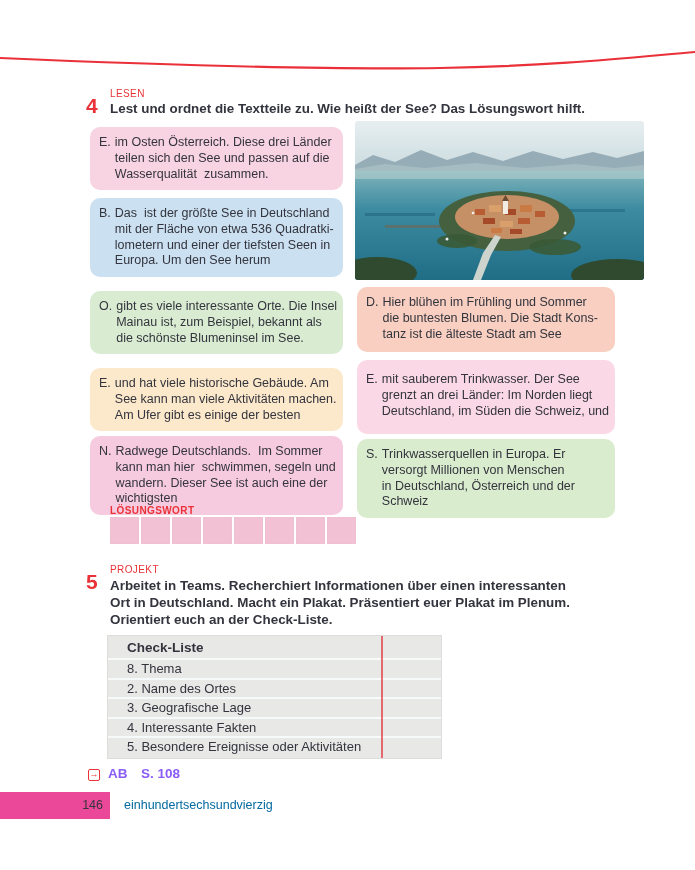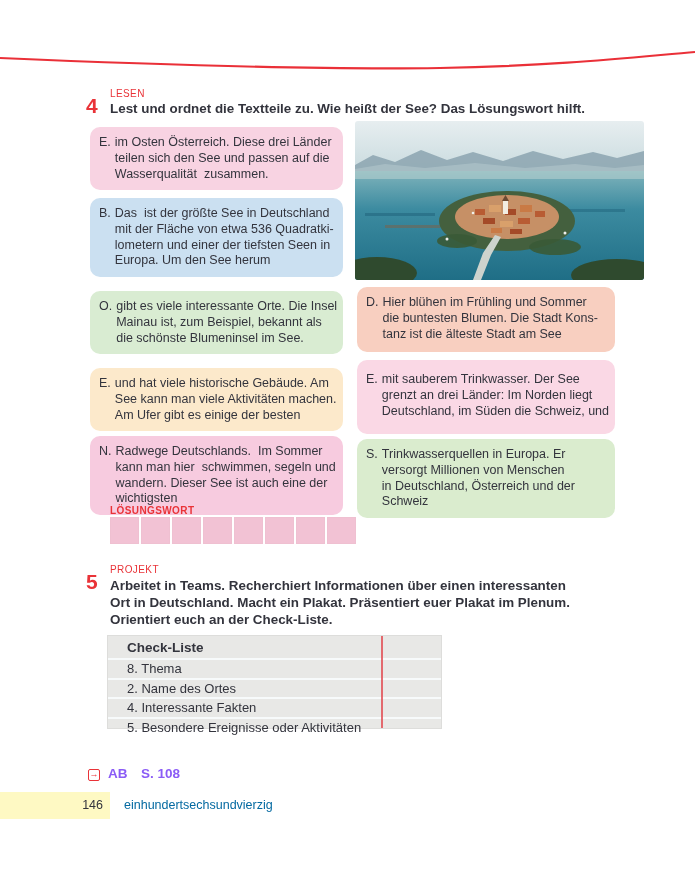--- a/index.html
+++ b/index.html
@@ -43,35 +43,35 @@
   #photo { position:absolute; left:355px; top:121px; width:289px; height:159px;
            border-radius:3px; overflow:hidden; }
 
   
   #solution-label { position:absolute; left:110px; top:505px; font-size:10px;
                     font-weight:bold; letter-spacing:.4px; color:#e93338; }
   #solution-row { position:absolute; left:110px; top:517px; display:flex; gap:2px; }
   .sol-cell { width:29px; height:27px; background:#f2c2d4; border:1px solid #efc0d1; }
 
   
-  #paper { position:absolute; left:108px; top:636px; width:333px; height:92px;
+  #paper { position:absolute; left:108px; top:636px; width:333px; height:122px;
            background:#e8e8e6; box-shadow:0 0 0 1px #dddddb; }
   .paper-row { height:19.5px; border-top:2px solid #f7fafb; padding-left:19px;
                display:flex; align-items:center; font-size:13px; color:#33343d; }
   .paper-title-row { height:22px; border-top:none; font-weight:bold; font-size:13.5px; }
   #paper-redline { position:absolute; left:273px; top:0; width:2px; height:100%;
                    background:rgba(226,82,88,.85); }
 
   
   #ab-icon { position:absolute; left:88px; top:769px; width:12px; height:12px;
              border:1.4px solid #e93338; border-radius:2px; color:#e93338;
              font-size:9px; line-height:9px; text-align:center; }
   #ab-book { position:absolute; left:108px; top:766px; font-size:13.5px; font-weight:bold; color:#8b5cf6; }
   #page-strip { position:absolute; left:0; top:792px; width:110px; height:27px;
-                background:#fef9c3; text-align:right; padding-right:7px;
+                background:#ec4899; text-align:right; padding-right:7px;
                 line-height:27px; font-size:12.5px; color:#33343d; }
   #page-word { position:absolute; left:124px; top:792px; line-height:27px;
                font-size:12.5px; color:#0369a1; }
 </style>
 </head>
 <body>
 
 <div id="page">
 
   <svg id="wave" viewBox="0 0 695 40" preserveAspectRatio="none">
@@ -197,20 +197,21 @@
   <div class="ex-num" id="num5">5</div>
   <div class="ex-tag" id="tag5">PROJEKT</div>
   <div class="ex-title" id="instr5">Arbeitet in Teams. Recherchiert Informationen über einen interessanten
 Ort in Deutschland. Macht ein Plakat. Präsentiert euer Plakat im Plenum.
 Orientiert euch an der Check-Liste.</div>
 
   <div id="paper">
     <div class="paper-row paper-title-row">Check-Liste</div>
     <div class="paper-row">8. Thema</div>
     <div class="paper-row">2. Name des Ortes</div>
+    <div class="paper-row">3. Geografische Lage</div>
     <div class="paper-row">4. Interessante Fakten</div>
     <div class="paper-row">5. Besondere Ereignisse oder Aktivitäten</div>
     <div id="paper-redline"></div>
   </div>
 
   <div id="ab-icon">→</div>
   <div id="ab-book">AB</div>
   <div id="ab-book" class="" style="left:141px;">S. 108</div>
 
   <div id="page-strip">

